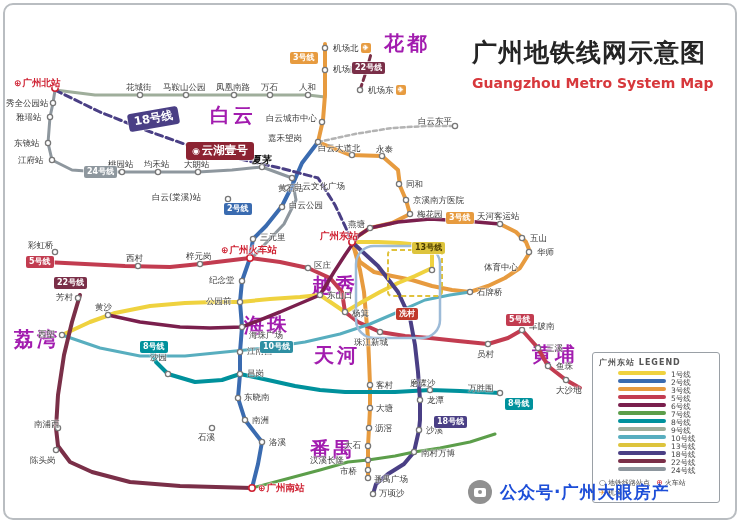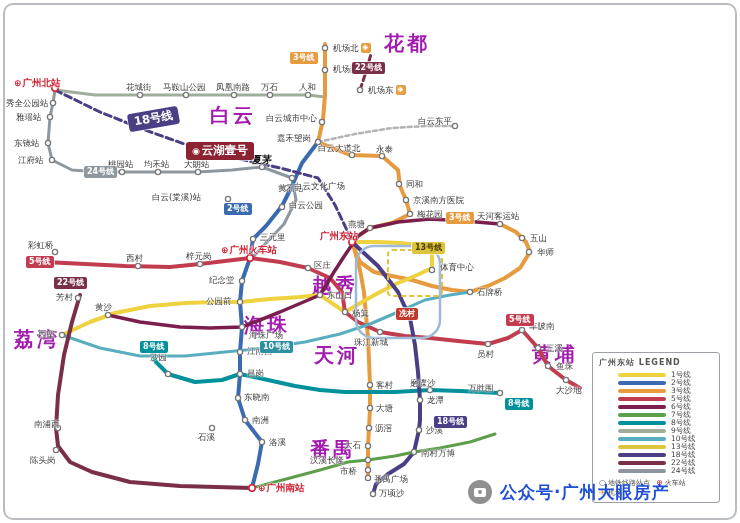--- a/index.html
+++ b/index.html
@@ -19,21 +19,21 @@
   .badge{position:absolute;font-size:8px;font-weight:bold;color:#fff;padding:1px 3px;border-radius:2px;
          line-height:1.2;white-space:nowrap;box-shadow:0 0 0 1px rgba(255,255,255,.65);}
   .badge-big{font-size:11.5px;padding:2px 6px;border-radius:3px;}
   .pin{margin-right:2px;font-size:9px;}
   .title-block{position:absolute;left:472px;top:36px;width:256px;}
   .title-zh{font-size:25px;font-weight:bold;color:#242424;letter-spacing:1px;white-space:nowrap;}
   .title-en{font-size:14px;font-weight:bold;color:#d7383c;margin-top:6px;white-space:nowrap;}
   .legend{position:absolute;left:592px;top:352px;width:128px;background:#fff;border:1px solid #9aa0a6;
           border-radius:3px;padding:4px 6px 5px;box-sizing:border-box;}
   .legend-title{font-size:8px;font-weight:bold;color:#555;letter-spacing:1px;margin-bottom:3px;}
-  .lg-row{display:flex;align-items:center;height:8px;padding-left:19px;}
+  .lg-row{display:flex;height:8px;padding-left:19px;}
   .lg-bar{width:48px;height:4px;border-radius:2px;margin-right:5px;flex:none;}
   .lg-label{font-size:7.5px;color:#444;line-height:1;}
   .legend-symbols{display:flex;flex-wrap:wrap;gap:2px 6px;margin-top:4px;align-items:center;}
   .lg-sym{font-size:7px;color:#444;display:flex;align-items:center;gap:2px;line-height:1;}
   .lg-sym .g{font-size:8px;}
   .watermark{position:absolute;left:468px;top:480px;display:flex;align-items:center;gap:8px;}
   .wm-icon{width:24px;height:24px;border-radius:50%;background:#909090;position:relative;flex:none;}
   .wm-icon::before{content:"";position:absolute;left:6px;top:8px;width:12px;height:9px;border-radius:2px;background:#fff;}
   .wm-icon::after{content:"";position:absolute;left:10px;top:10px;width:4px;height:4px;border-radius:50%;background:#909090;}
   .wm-text{font-size:17px;font-weight:bold;color:#1d4ed8;letter-spacing:1px;white-space:nowrap;}
@@ -166,21 +166,21 @@
       <div class="st" style="left: 278px; top: 184px;"><span>黄石站</span></div>
       <div class="st" style="left: 126px; top: 83px;"><span>花城街</span></div>
       <div class="st" style="left: 163px; top: 83px;"><span>马鞍山公园</span></div>
       <div class="st" style="left: 216px; top: 83px;"><span>凤凰南路</span></div>
       <div class="st" style="left: 261px; top: 83px;"><span>万石</span></div>
       <div class="st" style="left: 299px; top: 83px;"><span>人和</span></div>
       <div class="st" style="left: 333px; top: 43px;"><span>机场北</span><span class="ic-plane">✈</span></div>
       <div class="st" style="left: 333px; top: 65px;"><span>机场南</span></div>
       <div class="st" style="left: 368px; top: 85px;"><span>机场东</span><span class="ic-plane">✈</span></div>
       <div class="st" style="left: 266px; top: 114px;"><span>白云城市中心</span></div>
-      <div class="st" style="left: 277px; top: 134px; text-align: right;"><span>嘉禾望岗</span></div>
+      <div class="st" style="left: 268px; top: 134px; text-align: right;"><span>嘉禾望岗</span></div>
       <div class="st" style="left: 318px; top: 144px;"><span>白云大道北</span></div>
       <div class="st" style="left: 376px; top: 145px;"><span>永泰</span></div>
       <div class="st" style="left: 418px; top: 117px;"><span>白云东平</span></div>
       <div class="st" style="left: 294px; top: 182px;"><span>白云文化广场</span></div>
       <div class="st" style="left: 406px; top: 180px;"><span>同和</span></div>
       <div class="st" style="left: 413px; top: 196px;"><span>京溪南方医院</span></div>
       <div class="st" style="left: 417px; top: 210px;"><span>梅花园</span></div>
       <div class="st" style="left: 348px; top: 220px;"><span>燕塘</span></div>
       <div class="st" style="left: 152px; top: 193px;"><span>白云(棠溪)站</span></div>
       <div class="st" style="left: 289px; top: 201px;"><span>白云公园</span></div>
@@ -194,21 +194,21 @@
       <div class="st" style="left: 244px; top: 393px;"><span>东晓南</span></div>
       <div class="st" style="left: 252px; top: 416px;"><span>南洲</span></div>
       <div class="st" style="left: 269px; top: 438px;"><span>洛溪</span></div>
       <div class="st" style="left: 314px; top: 261px;"><span>区庄</span></div>
       <div class="st" style="left: 327px; top: 291px;"><span>东山口</span></div>
       <div class="st" style="left: 352px; top: 309px;"><span>杨箕</span></div>
       <div class="st st-r" style="left: 320px; top: 231px;"><span>广州东站</span></div>
       <div class="st" style="left: 477px; top: 212px;"><span>天河客运站</span></div>
       <div class="st" style="left: 530px; top: 234px;"><span>五山</span></div>
       <div class="st" style="left: 537px; top: 248px;"><span>华师</span></div>
-      <div class="st" style="left: 440px; top: 263px;"><span>体育中心</span></div>
+      <div class="st" style="left: 440px; top: 263px; padding-left: 44px;"><span>体育中心</span></div>
       <div class="st" style="left: 477px; top: 288px;"><span>石牌桥</span></div>
       <div class="st" style="left: 354px; top: 338px;"><span>珠江新城</span></div>
       <div class="st" style="left: 477px; top: 350px;"><span>员村</span></div>
       <div class="st" style="left: 529px; top: 322px;"><span>车陂南</span></div>
       <div class="st" style="left: 546px; top: 344px;"><span>三溪</span></div>
       <div class="st" style="left: 556px; top: 362px;"><span>鱼珠</span></div>
       <div class="st" style="left: 556px; top: 386px;"><span>大沙地</span></div>
       <div class="st" style="left: 28px; top: 241px;"><span>彩虹桥</span></div>
       <div class="st" style="left: 126px; top: 254px;"><span>西村</span></div>
       <div class="st" style="left: 186px; top: 252px;"><span>梓元岗</span></div>
@@ -244,20 +244,24 @@
       <div class="badge" style="left: 26px; top: 256px; background: rgb(194, 60, 80);"><span>5号线</span></div>
       <div class="badge" style="left: 506px; top: 314px; background: rgb(194, 60, 80);"><span>5号线</span></div>
       <div class="badge" style="left: 140px; top: 341px; background: rgb(0, 145, 156);"><span>8号线</span></div>
       <div class="badge" style="left: 505px; top: 398px; background: rgb(0, 145, 156);"><span>8号线</span></div>
       <div class="badge" style="left: 260px; top: 341px; background: rgb(46, 143, 163);"><span>10号线</span></div>
       <div class="badge" style="left: 412px; top: 242px; background: rgb(221, 196, 61); color: rgb(74, 59, 0);"><span>13号线</span></div>
       <div class="badge" style="left: 434px; top: 416px; background: rgb(74, 63, 133);"><span>18号线</span></div>
       <div class="badge" style="left: 396px; top: 308px; background: rgb(192, 57, 43);"><span>冼村</span></div>
     </div>
 
+  <div class="title-block">
+    <div class="title-zh">广州地铁线网示意图</div>
+    <div class="title-en">Guangzhou Metro System Map</div>
+  </div>
 
   <div class="legend">
     <div class="legend-title">广州东站 LEGEND</div>
     <div id="legend-items">
         <div class="lg-row">
           <span class="lg-bar" style="background: rgb(239, 210, 63);"></span>
           <span class="lg-label">1号线</span>
         </div>
         <div class="lg-row">
           <span class="lg-bar" style="background: rgb(58, 107, 176);"></span>

